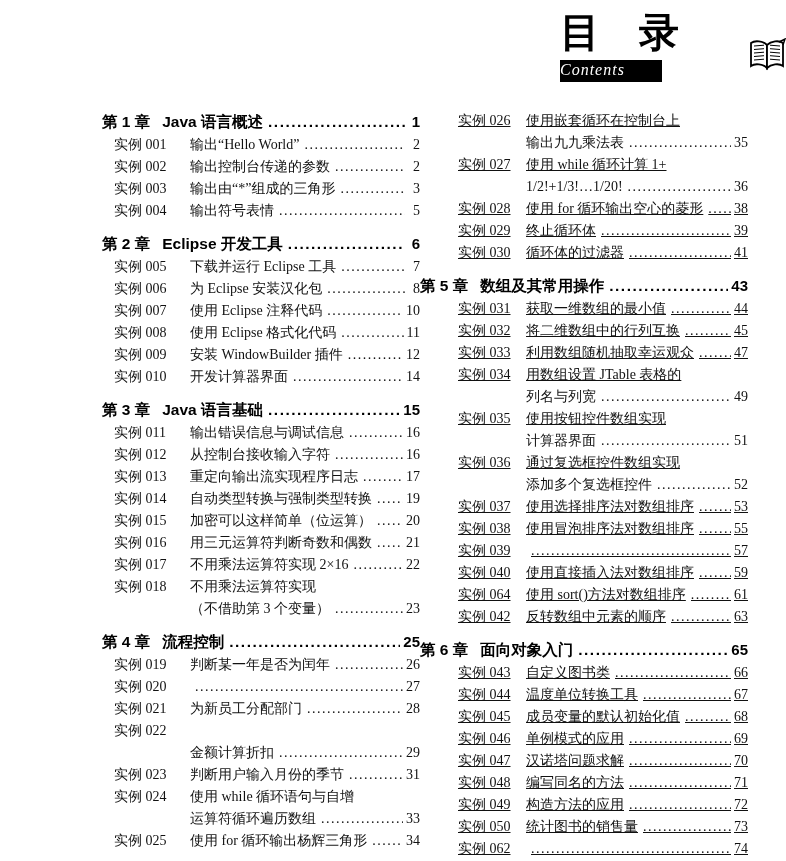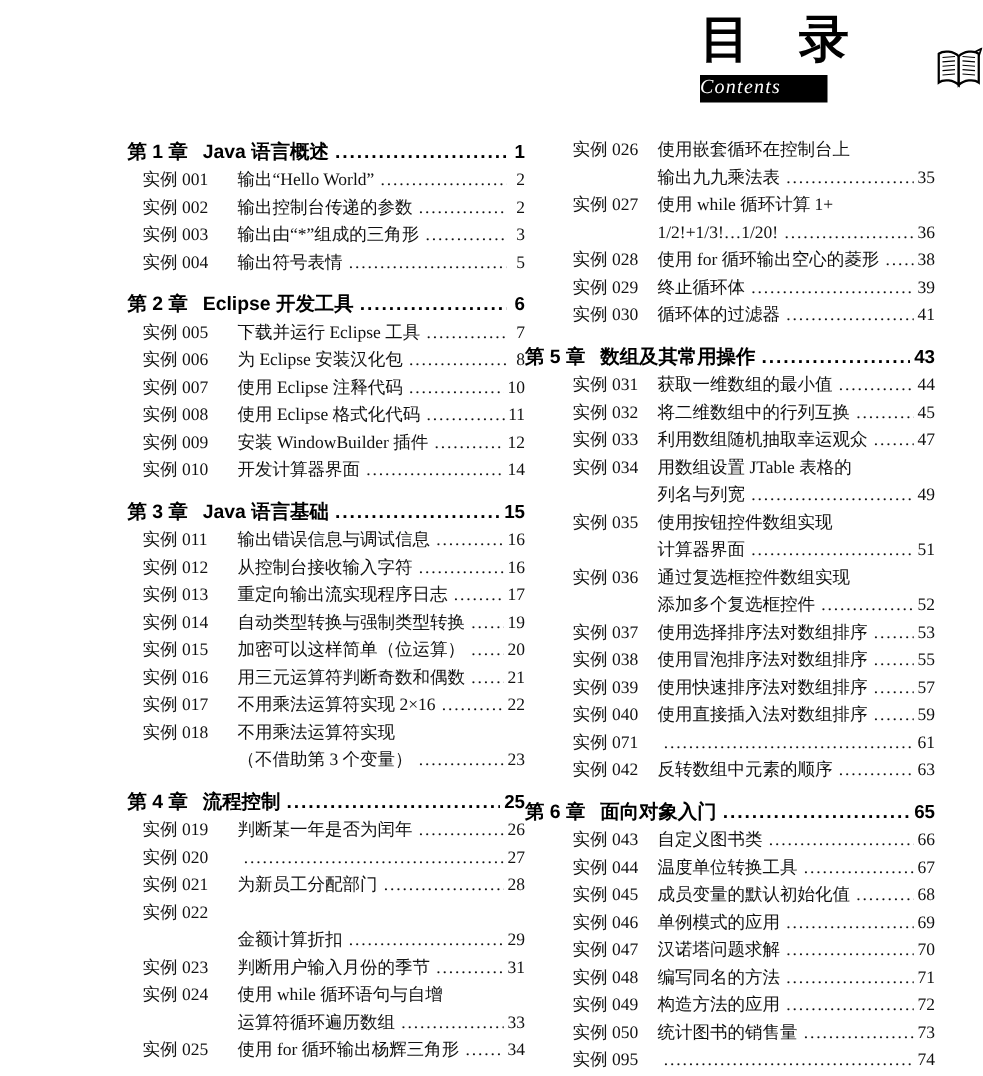--- a/index.html
+++ b/index.html
@@ -39,21 +39,21 @@
     font-family:"Liberation Sans","DejaVu Sans",sans-serif;
     font-weight:bold;font-size:15.5px;line-height:24px;margin-top:10px;color:#000;
   }
   .col .row.chapter:first-child{margin-top:0;}
   .chap-label{flex:none;margin-right:12px;}
   .chap-title{flex:none;}
 
   .col-left  .row.item{padding-left:12px;}
   .col-left  .num{width:76px;flex:none;}
   .col-left  .row.cont{padding-left:88px;}
-  .col-right .row.item{padding-left:38px;}
+  .col-right .row.item{padding-left:38px;text-decoration:underline;}
   .col-right .num{width:68px;flex:none;}
   .col-right .row.cont{padding-left:106px;}
 
   .item-title{flex:none;}
   .leader{
     flex:1 1 auto;overflow:hidden;white-space:nowrap;
     letter-spacing:1.5px;margin:0 3px 0 5px;min-width:6px;
   }
   .page-no{flex:none;text-align:right;min-width:12px;}
   .row.chapter .page-no{font-size:15px;}
@@ -369,32 +369,32 @@
           <span class="page-no">53</span>
         </div>
         <div class="row item">
           <span class="num">实例 038</span>
           <span class="item-title">使用冒泡排序法对数组排序</span>
           <span class="leader">............................................................................................................................................</span>
           <span class="page-no">55</span>
         </div>
         <div class="row item">
           <span class="num">实例 039</span>
-          <span class="item-title">使用快速排序法对数组排序</span>
           <span class="leader">............................................................................................................................................</span>
           <span class="page-no">57</span>
         </div>
         <div class="row item">
           <span class="num">实例 040</span>
           <span class="item-title">使用直接插入法对数组排序</span>
           <span class="leader">............................................................................................................................................</span>
           <span class="page-no">59</span>
         </div>
         <div class="row item">
-          <span class="num">实例 071</span>
+          <span class="num">实例 064</span>
+          <span class="item-title">使用 sort()方法对数组排序</span>
           <span class="leader">............................................................................................................................................</span>
           <span class="page-no">61</span>
         </div>
         <div class="row item">
           <span class="num">实例 042</span>
           <span class="item-title">反转数组中元素的顺序</span>
           <span class="leader">............................................................................................................................................</span>
           <span class="page-no">63</span>
         </div>
         <div class="row chapter">
@@ -445,20 +445,20 @@
           <span class="leader">............................................................................................................................................</span>
           <span class="page-no">72</span>
         </div>
         <div class="row item">
           <span class="num">实例 050</span>
           <span class="item-title">统计图书的销售量</span>
           <span class="leader">............................................................................................................................................</span>
           <span class="page-no">73</span>
         </div>
         <div class="row item">
-          <span class="num">实例 095</span>
+          <span class="num">实例 062</span>
           <span class="leader">............................................................................................................................................</span>
           <span class="page-no">74</span>
         </div>
       </div>
   </div>
 
 </div>
 
 </body></html>

